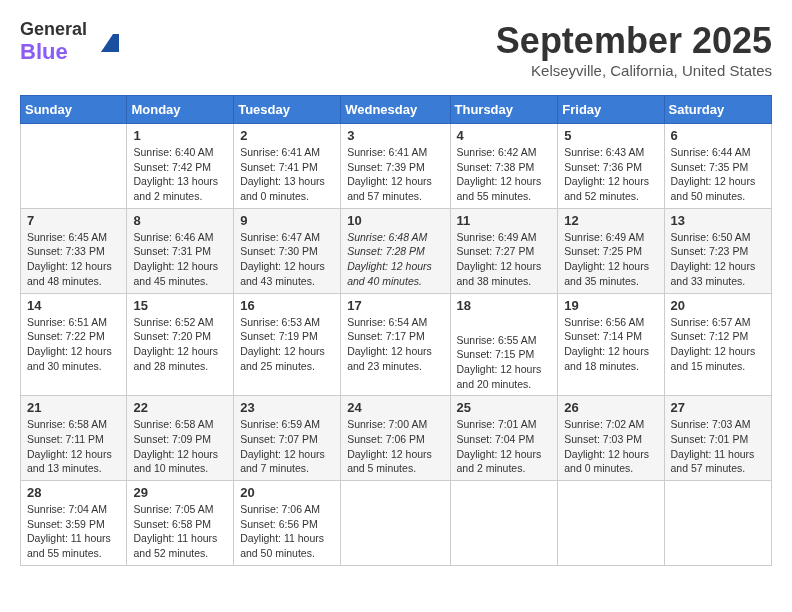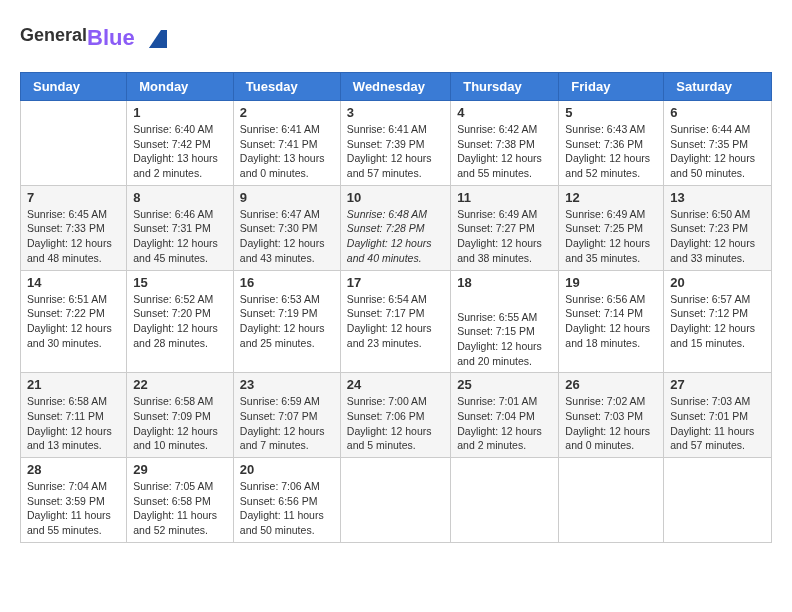--- a/index.html
+++ b/index.html
@@ -15,21 +15,21 @@
       justify-content: space-between;
       align-items: flex-start;
       margin-bottom: 16px;
     }
     .logo {
       display: flex;
       align-items: center;
     }
     .logo-text {
       display: flex;
-      flex-direction: row;
+      flex-direction: column;
       line-height: 1.1;
     }
     .logo-general {
       font-size: 18px;
       font-weight: bold;
       color: #333;
     }
     .logo-blue {
       font-size: 22px;
       font-weight: bold;
@@ -54,21 +54,21 @@
     }
     .calendar-table {
       width: 100%;
       border-collapse: collapse;
       border: 1px solid #ccc;
     }
     .calendar-table th {
       background-color: #3a7bd5;
       color: #fff;
       text-align: left;
-      padding: 6px 12px;
+      padding: 6px 4px;
       font-size: 13px;
       font-weight: bold;
       border: 1px solid #2d66b8;
     }
     .calendar-table td {
       vertical-align: top;
       border: 1px solid #ccc;
       padding: 4px 6px;
       width: 113px;
       min-height: 80px;
@@ -100,20 +100,24 @@
   <div class="logo">
     <div class="logo-text">
       <span class="logo-general">General</span>
       <span class="logo-blue">Blue</span>
     </div>
     <svg class="logo-icon" viewBox="0 0 36 36">
       <polygon points="10,28 28,10 28,28" fill="#3a7bd5"></polygon>
       <polygon points="10,28 22,10 28,10 28,28" fill="#1a4fa0"></polygon>
     </svg>
   </div>
+  <div class="title-block">
+    <div class="month-title">September 2025</div>
+    <div class="location">Kelseyville, California, United States</div>
+  </div>
 </div>
 
 <table class="calendar-table">
   <thead>
     <tr>
     <th>Sunday</th>
         <th>Monday</th>
         <th>Tuesday</th>
         <th>Wednesday</th>
         <th>Thursday</th>

